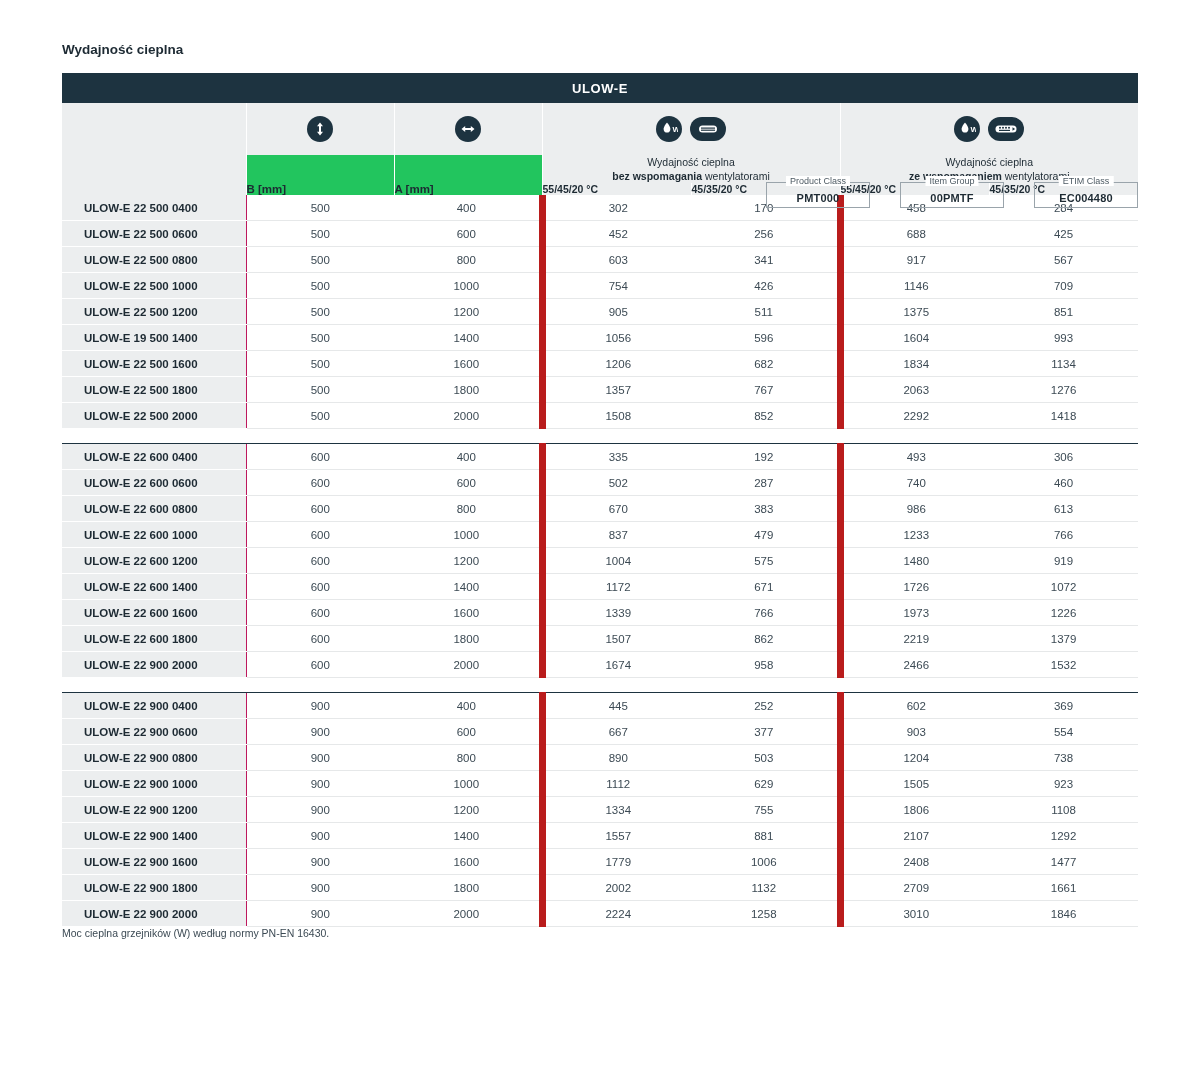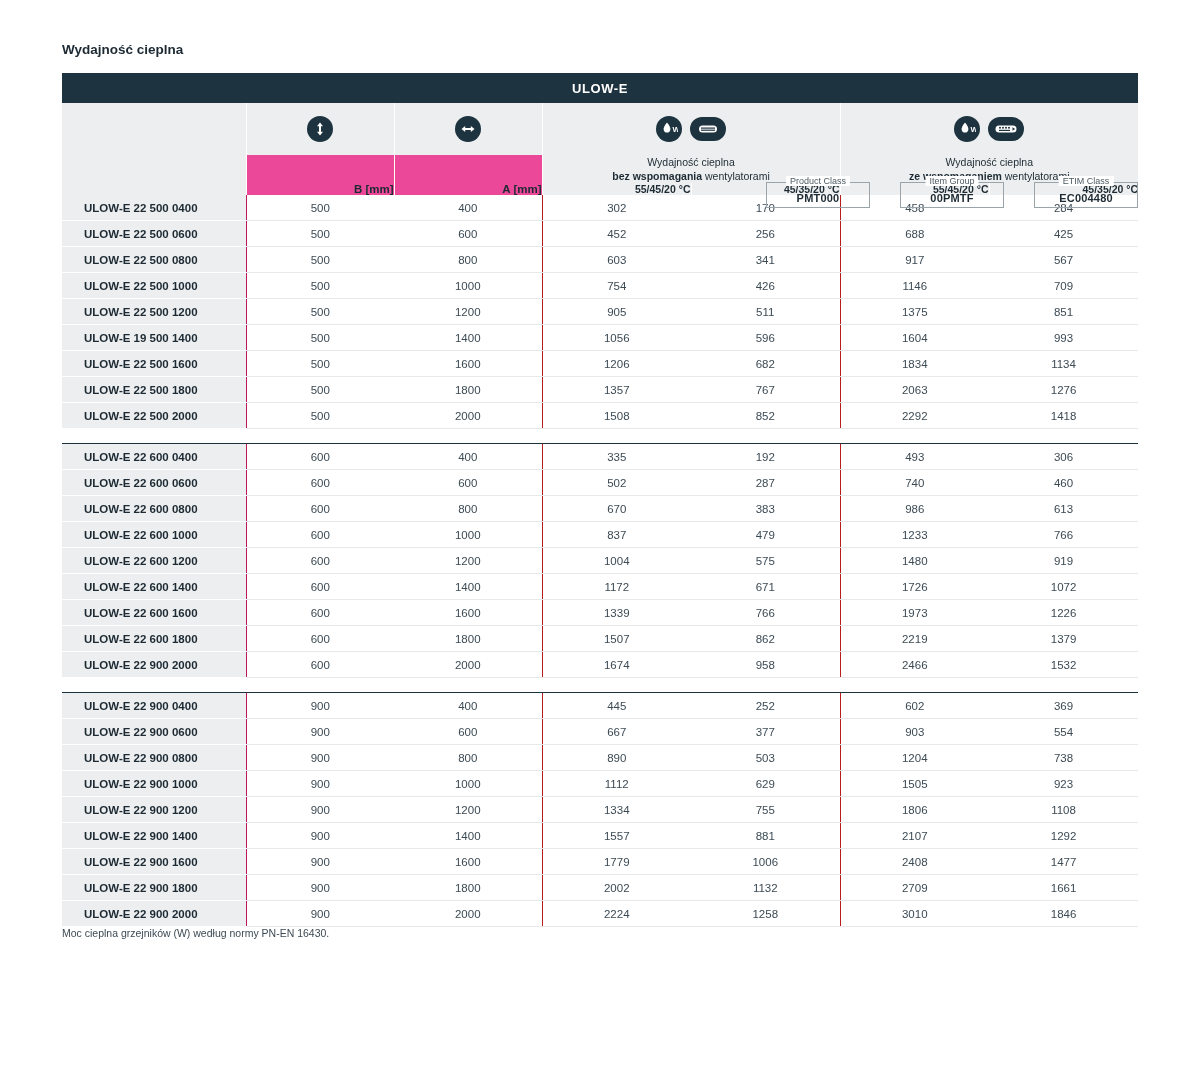--- a/index.html
+++ b/index.html
@@ -110,38 +110,38 @@
   .icon-row-cell {
     background: #eceeef;
     text-align: center;
     vertical-align: middle;
     height: 52px;
   }
   .hdr-dim {
     font-size: 11.5px;
     font-weight: 700;
     padding-bottom: 8px;
-    background: #ec4899;
-    text-align: right;
+    background: #22c55e;
+    text-align: left;
     vertical-align: bottom;
   }
   .hdr-group-title {
     background: #eceeef;
     text-align: center;
     font-size: 10.5px;
     line-height: 14px;
     color: #1d2a33;
     padding-bottom: 2px;
   }
   .hdr-group-title .b {
     font-weight: 700;
   }
   .hdr-temp {
     background: #eceeef;
-    text-align: right;
+    text-align: left;
     font-size: 10.5px;
     font-weight: 700;
     padding-bottom: 7px;
     padding-top: 2px;
   }
   .vline {
     border-left: 1px solid #ffffff;
   }
   .circ {
     width: 26px;
@@ -185,21 +185,21 @@
     text-align: left;
     padding-left: 22px;
     border-bottom: 1px solid #ffffff;
     border-right: 1px solid #be185d;
   }
   tr.data td.val {
     background: #ffffff;
     border-bottom: 1px solid #e6e8e9;
   }
   tr.data td.val.sep-left {
-    border-left: 1px solid #b91c1c;
+    border-left: 7px solid #b91c1c;
   }
   tr.group-gap td {
     height: 14px;
     background: #ffffff;
     border-top: 1px solid #1d3340;
     border-bottom: 1px solid #1d3340;
   }
   .bottom-rule td {
     border-top: 1px solid #1d3340;
     height: 0;

